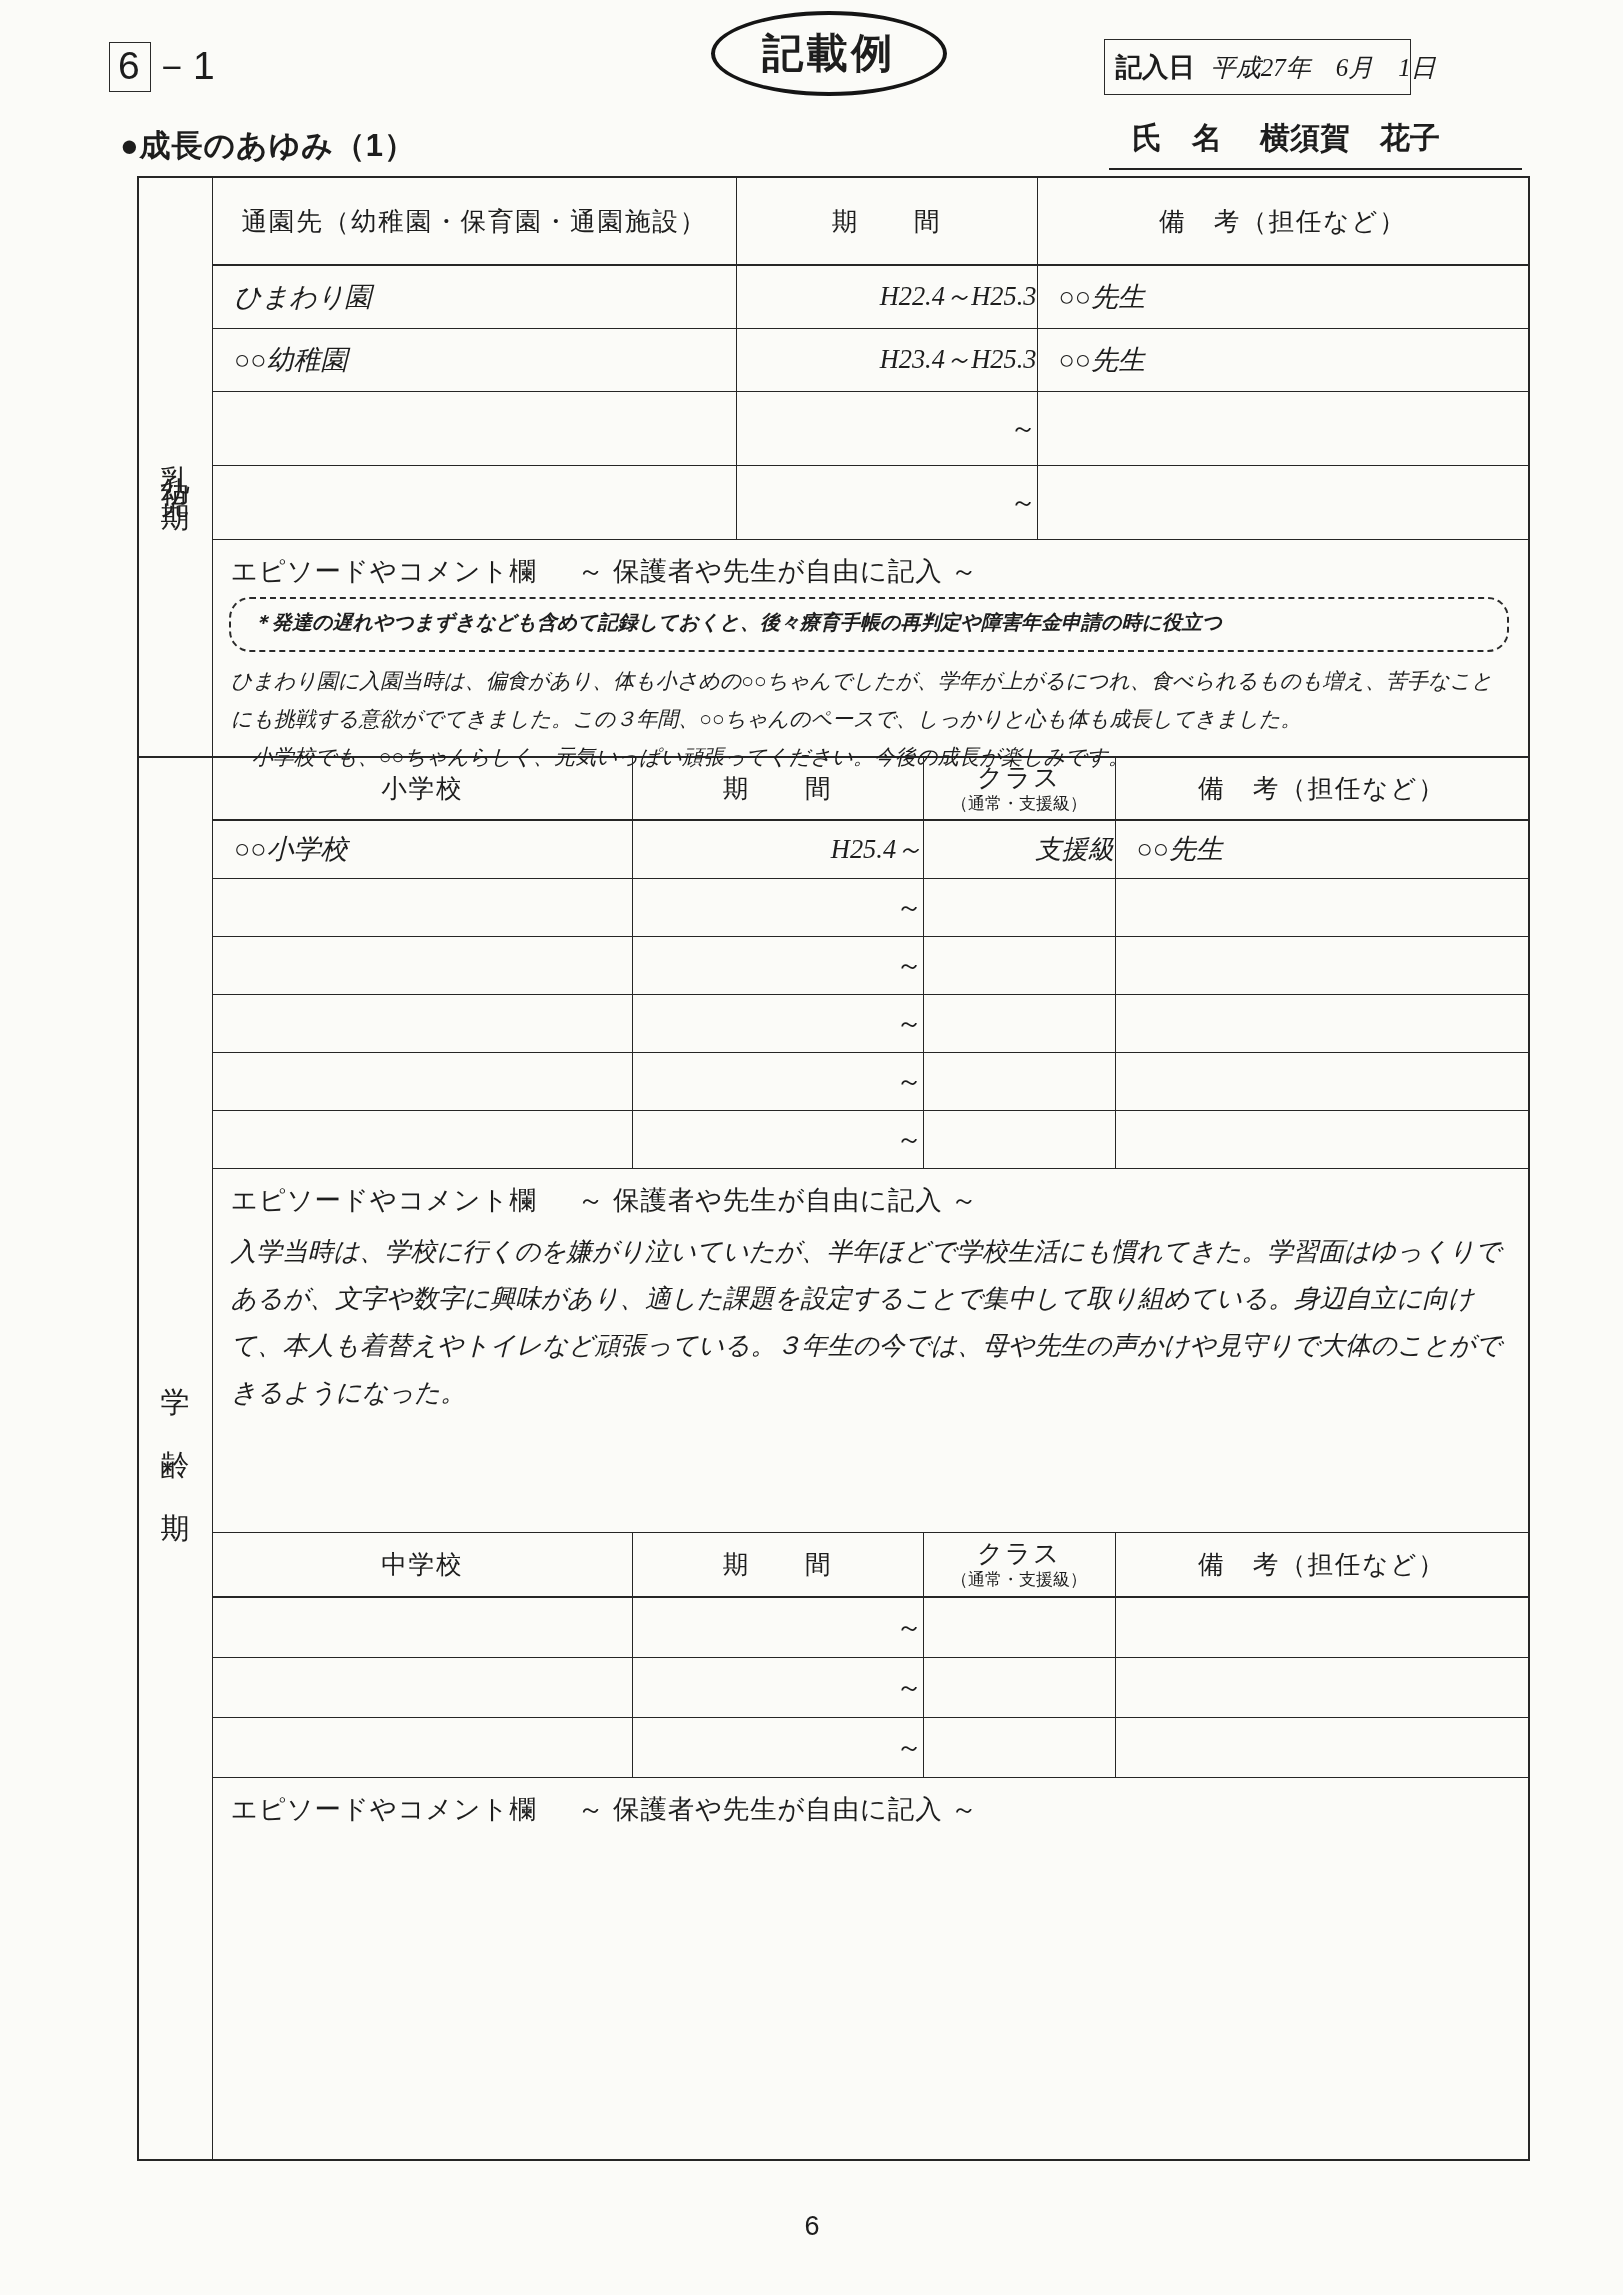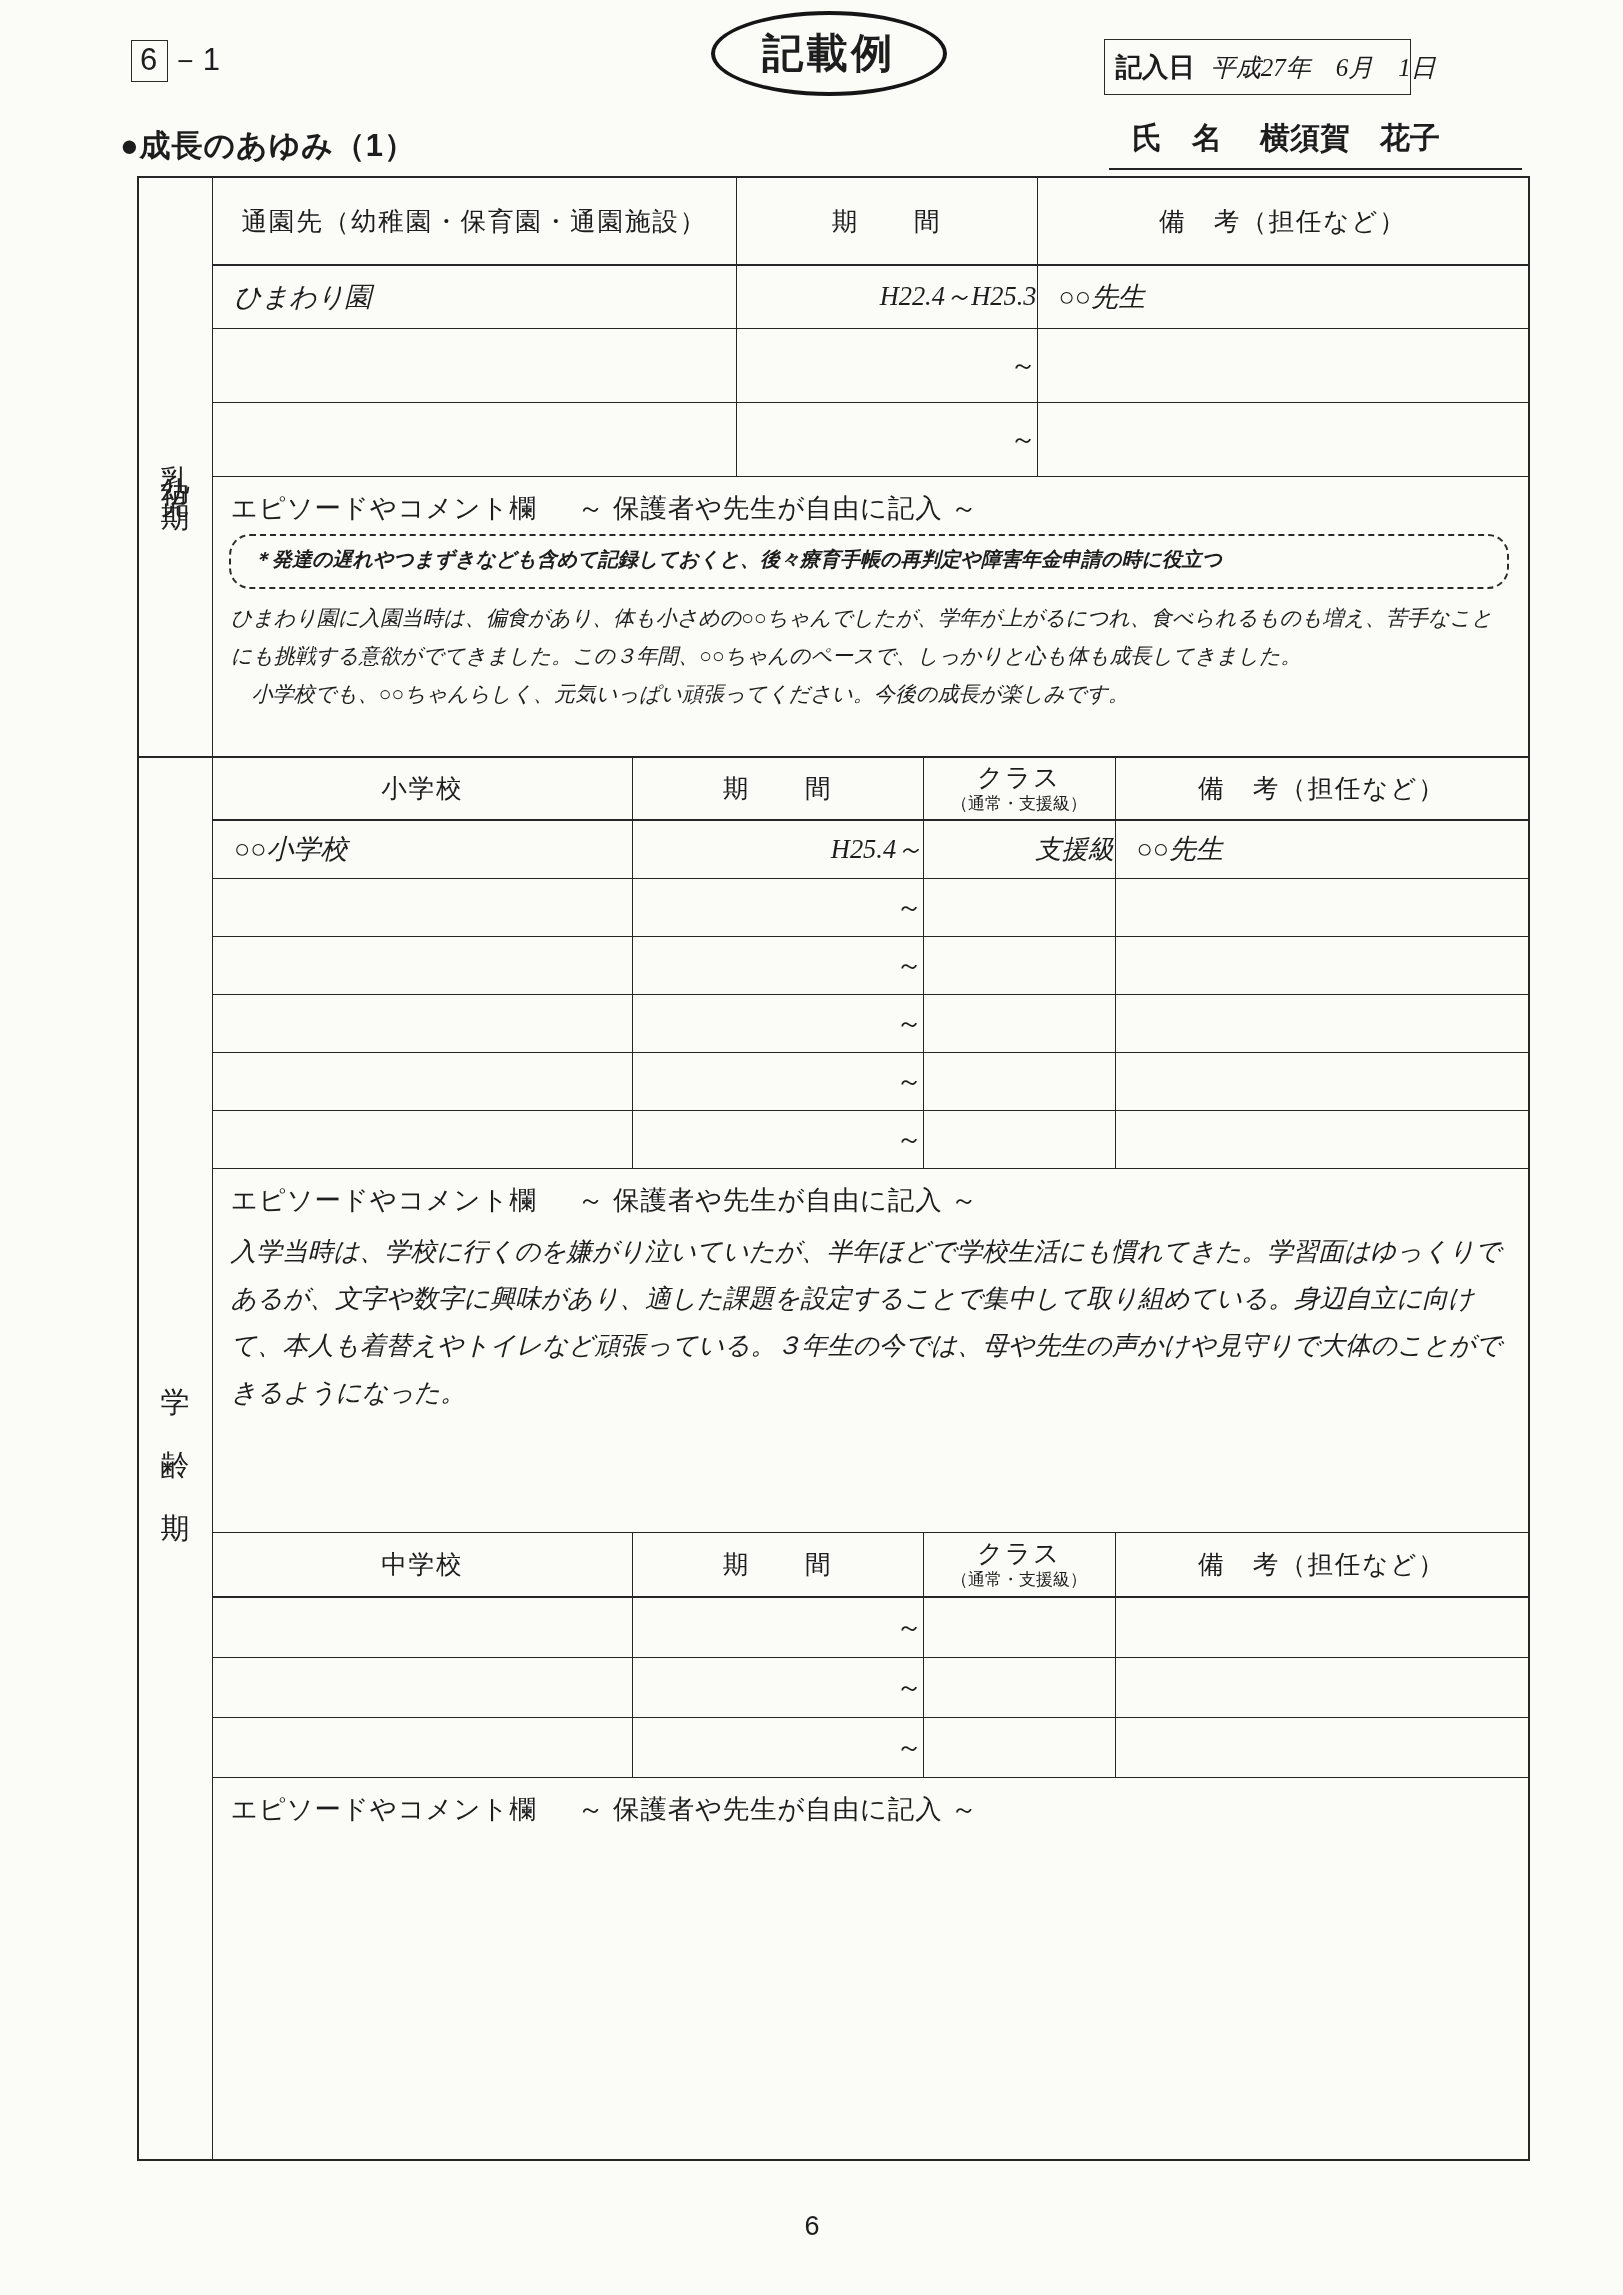--- a/index.html
+++ b/index.html
@@ -4,21 +4,21 @@
 <style>
   * { margin:0; padding:0; box-sizing:border-box; }
   html,body { background:#e8e8e6; }
   body { font-family:"Liberation Sans", sans-serif; color:#1d1d1d; }
   .page {
     position:relative; width:1624px; height:2295px;
     background:#fbfbf8; overflow:hidden;
   }
 
   
-  .doc-no { position:absolute; left:112px; top:39px; font-size:31px; letter-spacing:1.8px;padding-left:19px; }
+  .doc-no { position:absolute; left:90px; top:39px; font-size:39px; letter-spacing:1.8px;padding-left:19px; }
   .doc-no .boxed { display:inline-block; border:1.8px solid #2a2a2a; padding:0.9px 8px 2.6px; margin-right:1.8px; }
   .stamp-oval {
     position:absolute; left:711px; top:10.6px; width:236px; height:85px;
     border:4.4px solid #151515; border-radius:50%;
     display:flex; align-items:center; justify-content:center;
     font-size:41px; font-weight:700; letter-spacing:3.5px;
   }
   .date-box {
     position:absolute; left:1104px; top:39px; width:307px; height:56px;
     border:1.8px solid #2a2a2a; display:flex; align-items:center; padding:0 10.6px; gap:16px;
@@ -141,20 +141,25 @@
             <tr class="h-head1 no-top">
               <th>通園先（幼稚園・保育園・通園施設）</th>
               <th>期　　間</th>
               <th>備　考（担任など）</th>
             </tr>
           </thead>
           <tbody>
             <tr class="h-fill1">
               <td class="c-left hand">ひまわり園</td>
               <td class="c-center hand">H22.4～H25.3</td>
+              <td class="c-left hand">○○先生</td>
+            </tr>
+            <tr class="h-fill1">
+              <td class="c-left hand">○○幼稚園</td>
+              <td class="c-center hand">H23.4～H25.3</td>
               <td class="c-left hand">○○先生</td>
             </tr>
             <tr class="h-empty1">
               <td class="c-left"></td>
               <td class="c-center tilde">～</td>
               <td class="c-left"></td>
             </tr>
             <tr class="h-empty1">
               <td class="c-left"></td>
               <td class="c-center tilde">～</td>

